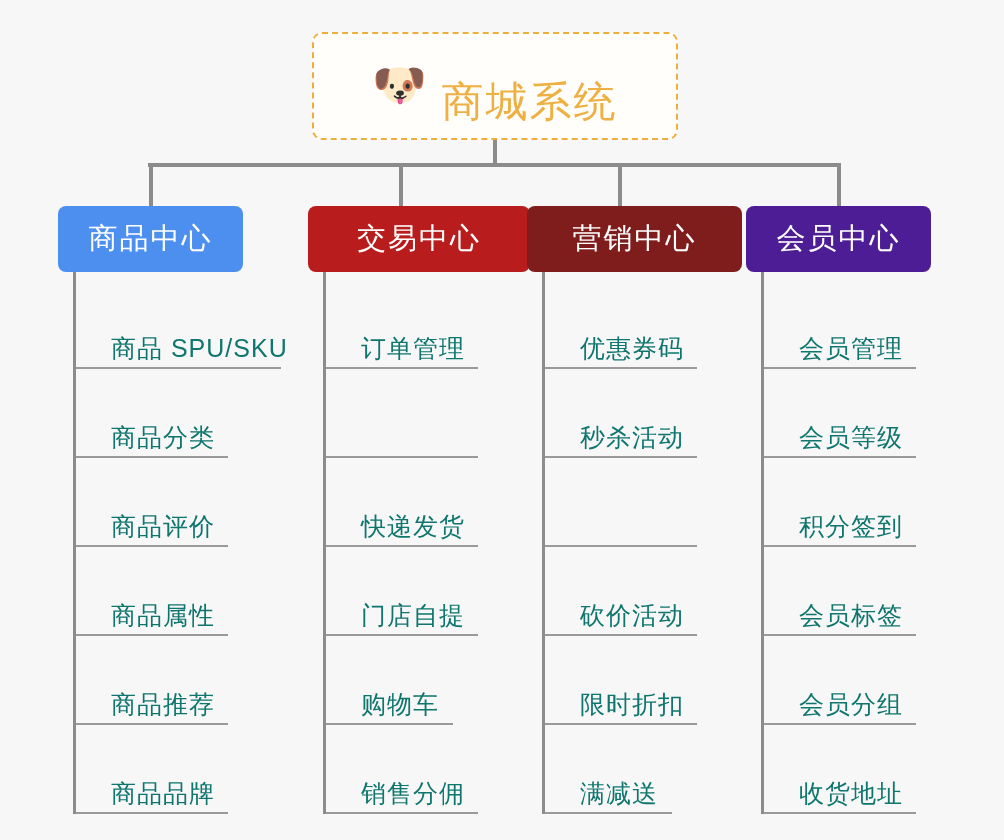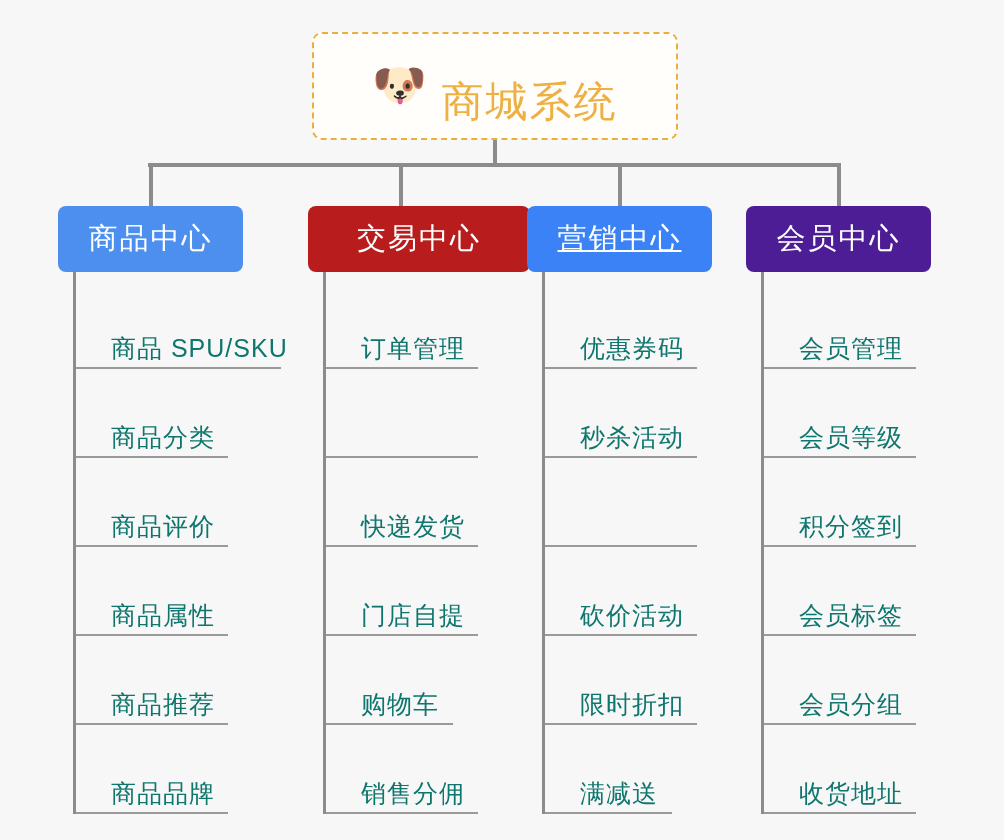--- a/index.html
+++ b/index.html
@@ -195,21 +195,21 @@
             <div class="leaf-underline" style="width: 127px;"></div>
             <div class="leaf-label">购物车</div>
           </div>
           <div class="leaf-item">
             <div class="leaf-underline" style="width: 152px;"></div>
             <div class="leaf-label">销售分佣</div>
           </div>
         </div>
       </div>
       <div class="column" style="left: 527px; width: 185px;">
-        <div class="branch-header" style="background: #3b82f6; width: 185px; text-decoration: underline;">营销中心</div>
+        <div class="branch-header" style="background: #7f1d1d; width: 215px;">营销中心</div>
         <div class="leaf-list">
           <div class="leaf-item">
             <div class="leaf-underline" style="width: 152px;"></div>
             <div class="leaf-label">优惠券码</div>
           </div>
           <div class="leaf-item">
             <div class="leaf-underline" style="width: 152px;"></div>
             <div class="leaf-label">秒杀活动</div>
           </div>
           <div class="leaf-item">

